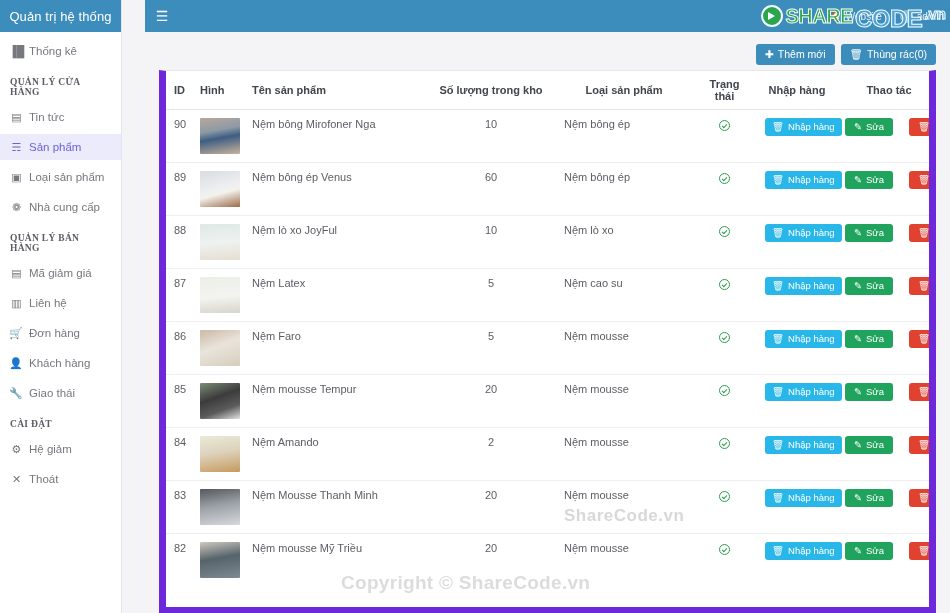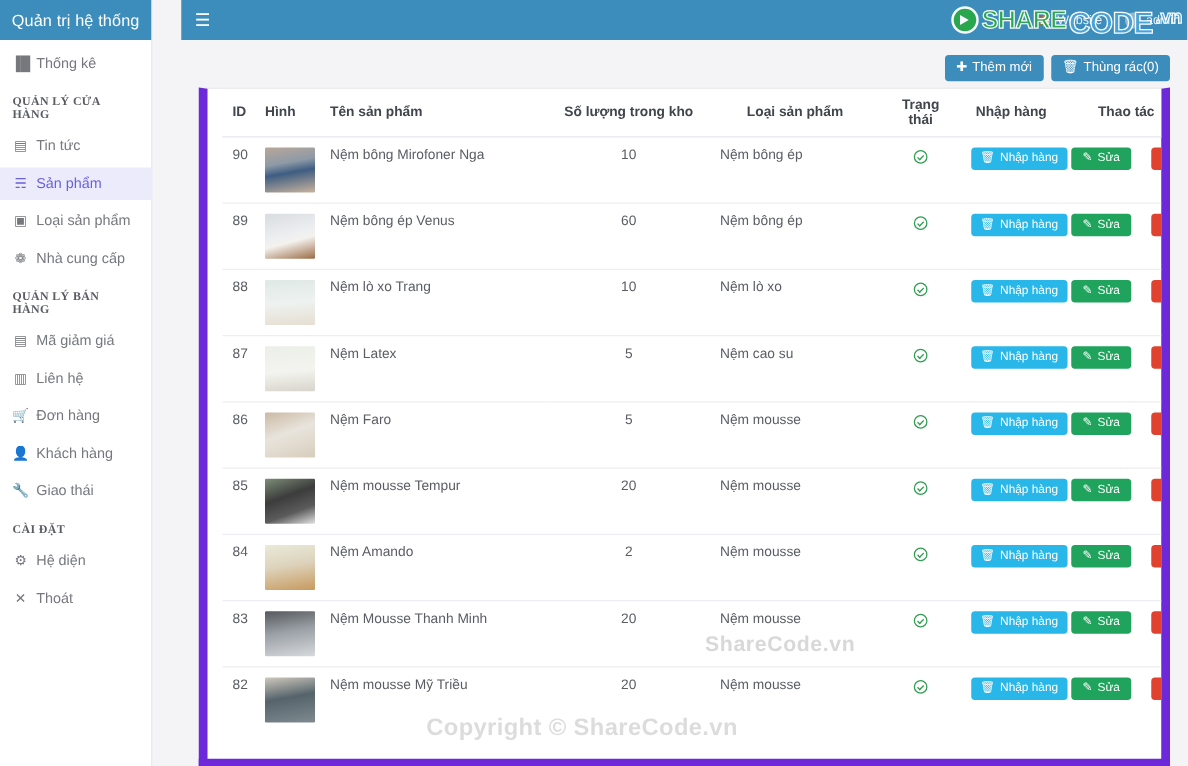--- a/index.html
+++ b/index.html
@@ -177,21 +177,20 @@
   .btn-red { background: #e0422f; font-size: 9.5px; padding: 4px 9px; }
 
   
   #panel {
     background: #fff;
     border: 7px solid #6d28d9;
     border-top: 1px solid #e6e6ec;
     height: 544px;
     overflow: hidden;
     position: relative;
-    padding-left: 12px;
   }
   table { width: 100%; border-collapse: collapse; table-layout: fixed; }
   thead th {
     font-size: 11px;
     color: #41454c;
     font-weight: bold;
     text-align: left;
     padding: 7px 8px;
     border-bottom: 1px solid #e6e6ec;
     background: #fff;
@@ -306,21 +305,21 @@
           <span class="ico">👤</span>
           <span>Khách hàng</span>
         </div>
         <div class="nav-item">
           <span class="ico">🔧</span>
           <span>Giao thái</span>
         </div>
         <div class="nav-head">CÀI ĐẶT</div>
         <div class="nav-item">
           <span class="ico">⚙</span>
-          <span>Hệ diện</span>
+          <span>Hệ giảm</span>
         </div>
         <div class="nav-item">
           <span class="ico">✕</span>
           <span>Thoát</span>
         </div>
       </div>
   </div>
 
   <div id="topbar">
     <div id="hamburger">☰</div>
@@ -422,21 +421,21 @@
                 </button><button class="btn btn-red">
                   <span>🗑</span>
                   <span>Xóa</span>
                 </button></td>
             </tr>
             <tr>
               <td class="c">88</td>
               <td>
                 <span class="thumb" style="background-image: linear-gradient(175deg, rgb(223, 232, 230) 0%, rgb(238, 242, 240) 50%, rgb(230, 222, 210) 100%);"></span>
               </td>
-              <td>Nệm lò xo Trang</td>
+              <td>Nệm lò xo JoyFul</td>
               <td class="c">10</td>
               <td>Nệm lò xo</td>
               <td class="c"><span class="statusdot"></span></td>
               <td class="c"><button class="btn btn-cyan">
                   <span>🗑</span>
                   <span>Nhập hàng</span>
                 </button></td>
               <td class="c" style="white-space: nowrap;"><button class="btn btn-green" style="margin-right: 16px;">
                   <span>✎</span>
                   <span>Sửa</span>

